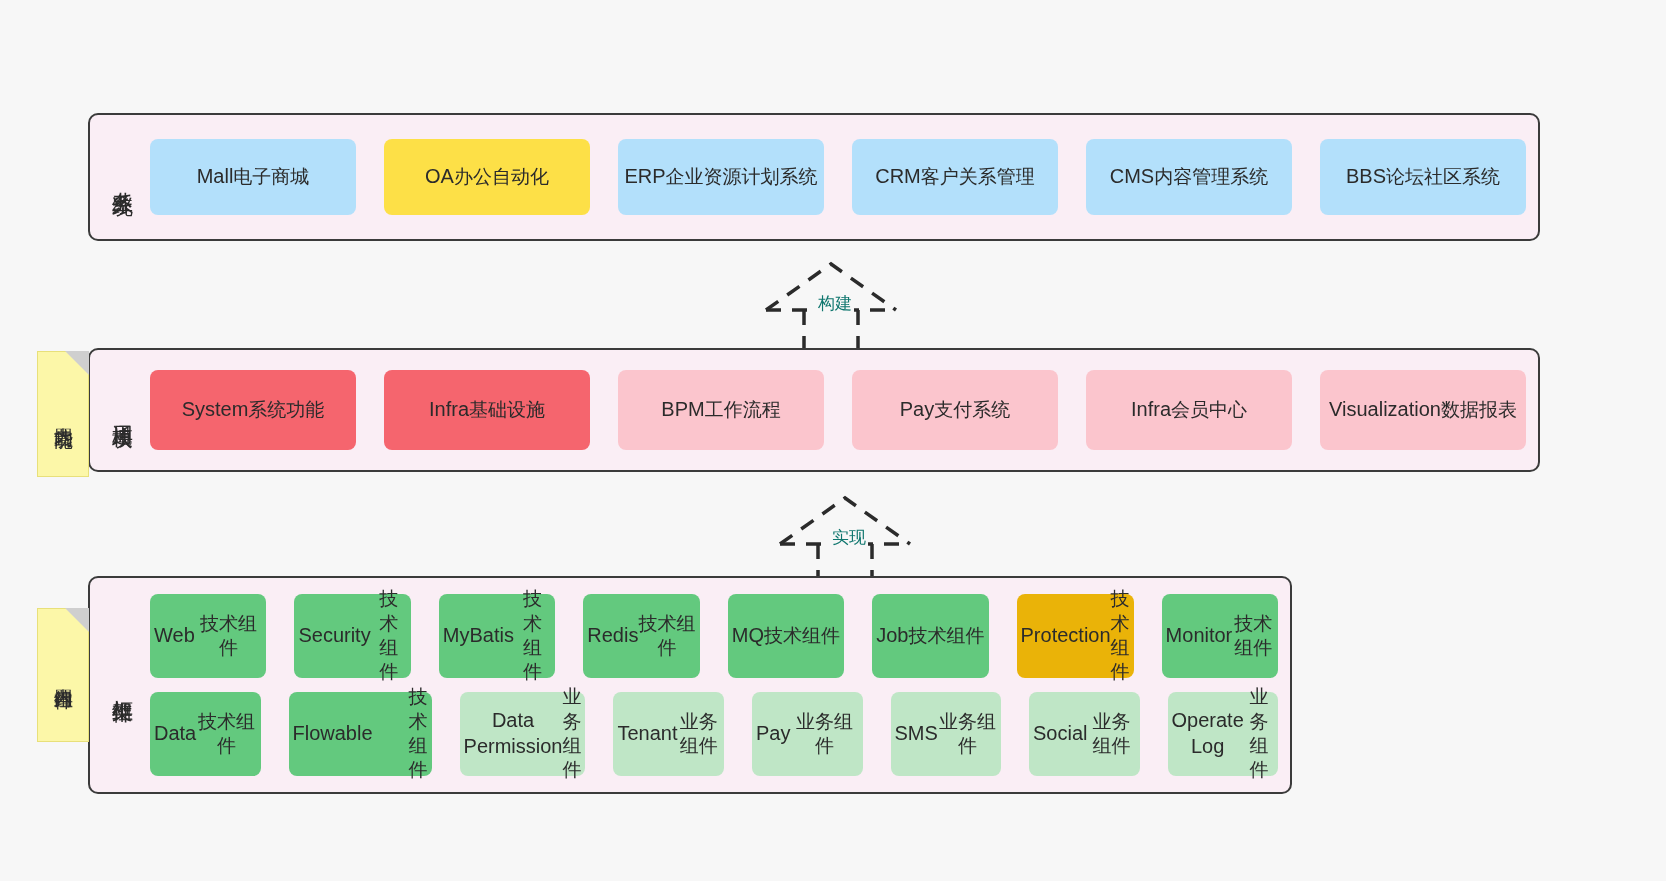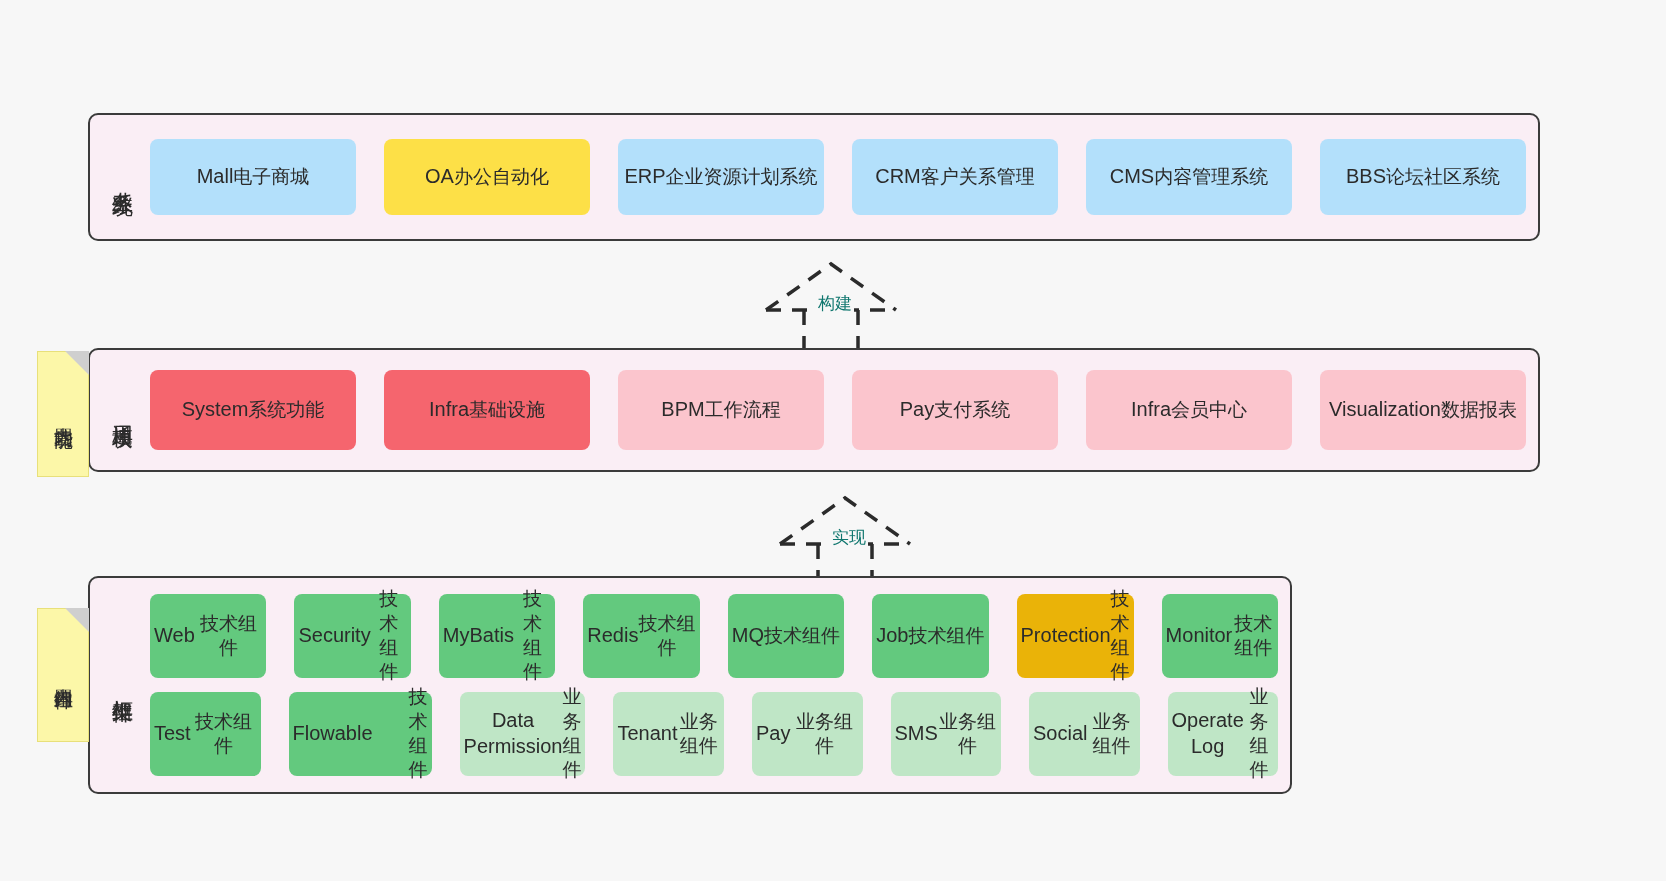--- a/index.html
+++ b/index.html
@@ -239,21 +239,21 @@
             <div class="en">Protection</div>
             <div class="cn">技术组件</div>
           </div>
           <div class="cell" style="background: rgb(99, 201, 126);">
             <div class="en">Monitor</div>
             <div class="cn">技术组件</div>
           </div>
         </div>
         <div class="row">
           <div class="cell" style="background: rgb(99, 201, 126);">
-            <div class="en">Test</div>
+            <div class="en">Data</div>
             <div class="cn">技术组件</div>
           </div>
           <div class="cell" style="background: rgb(99, 201, 126); gap: 36px;">
             <div class="en">Flowable</div>
             <div class="cn">技术组件</div>
           </div>
           <div class="cell" style="background: rgb(191, 230, 198);">
             <div class="en">Data Permission</div>
             <div class="cn">业务组件</div>
           </div>

